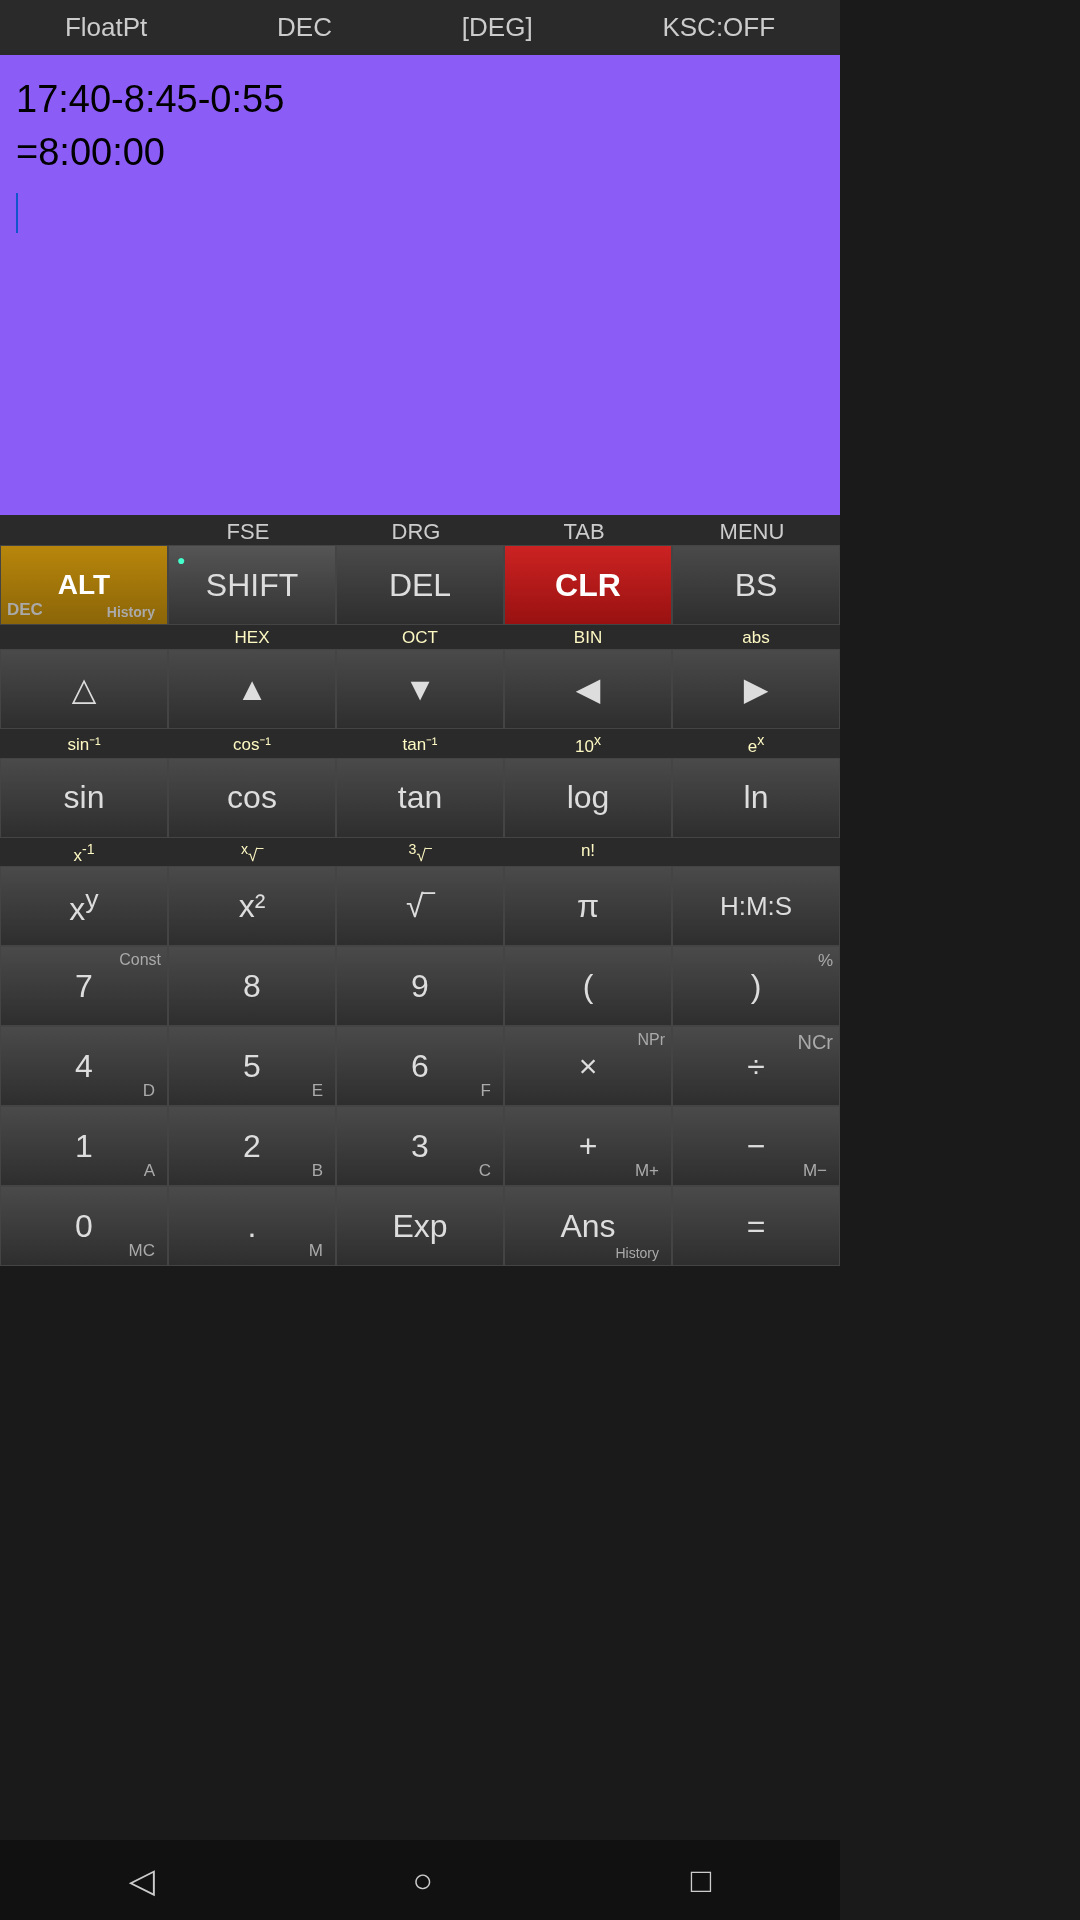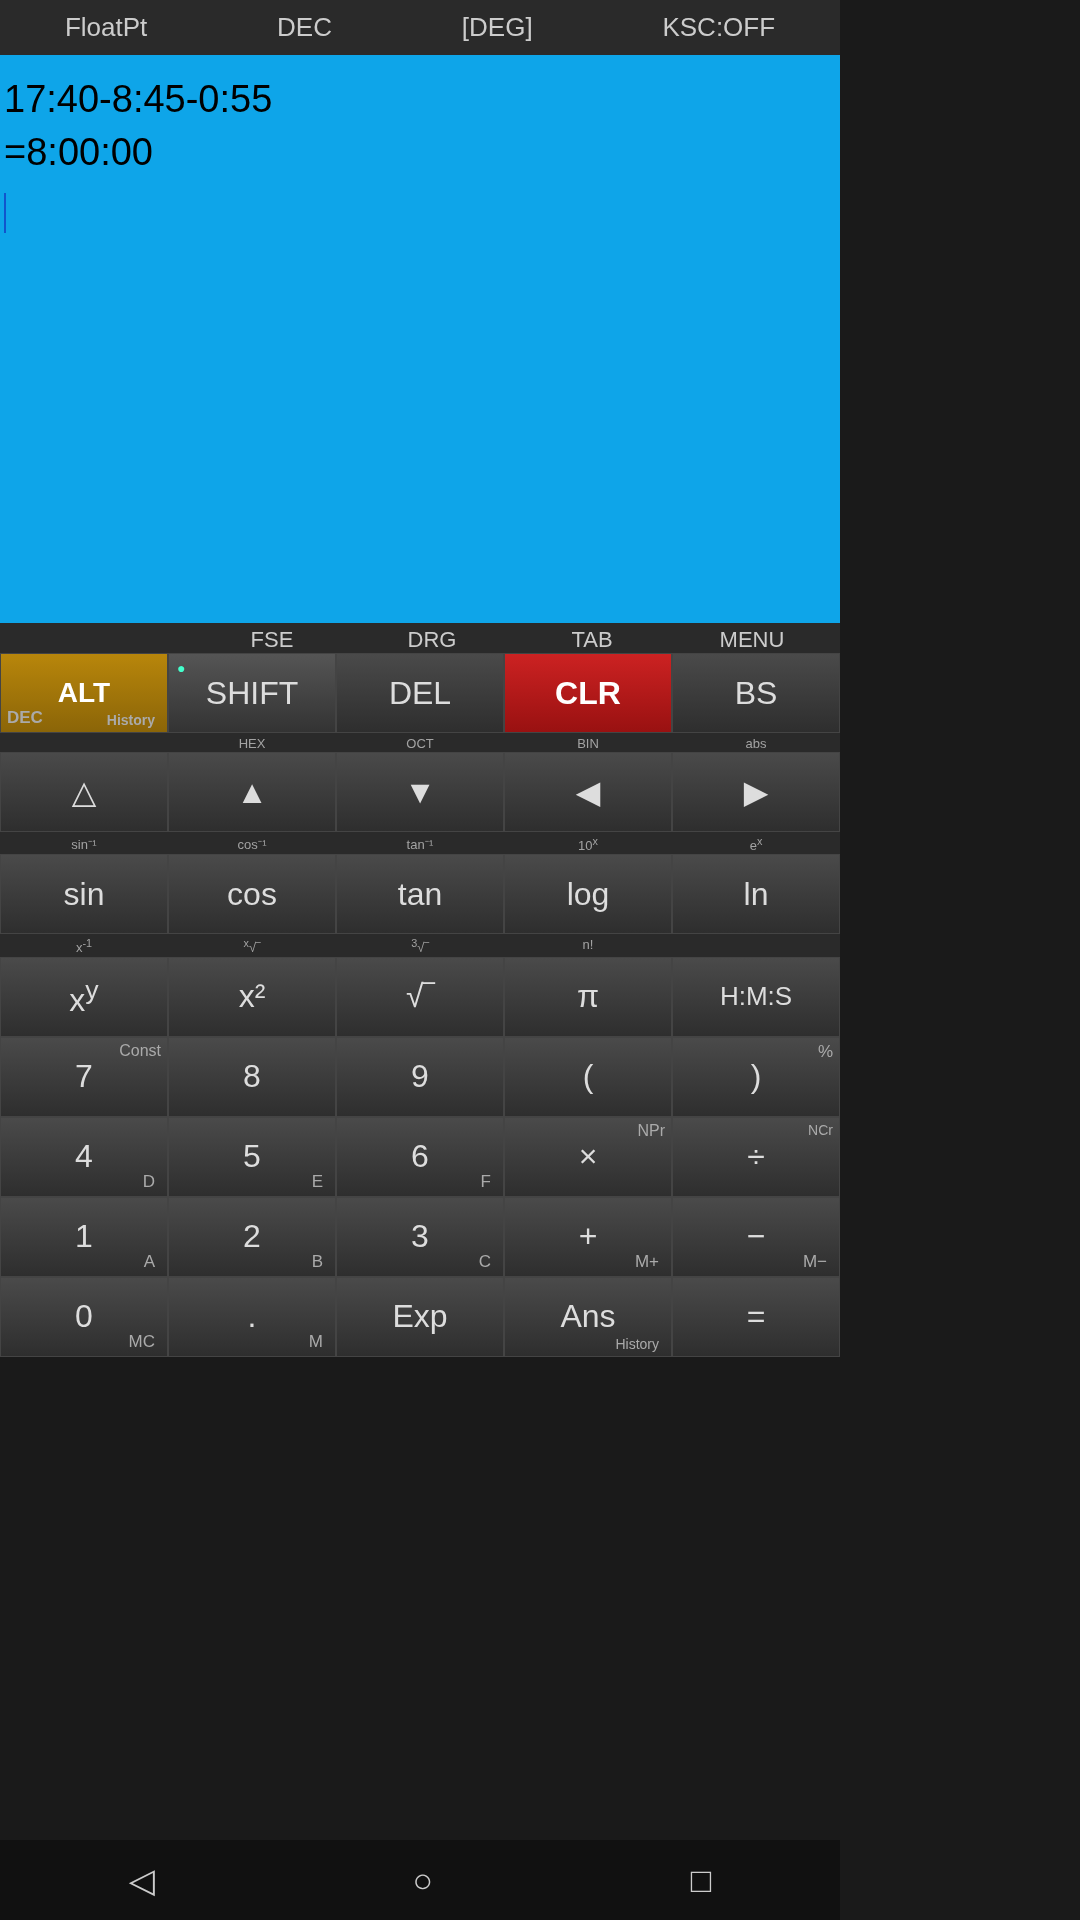--- a/index.html
+++ b/index.html
@@ -21,24 +21,24 @@
       padding: 8px 0;
       color: #ccc;
       font-size: 26px;
     }
     #status-bar span {
       padding: 4px 10px;
     }
 
     
     #display {
-      background: #0ea5e9;
+      background: #8b5cf6;
       width: 100%;
-      height: 568px;
-      padding: 18px 4px;
+      height: 460px;
+      padding: 18px 16px;
       font-size: 38px;
       color: #000;
       position: relative;
     }
     #display-text {
       white-space: pre-wrap;
       line-height: 1.4;
     }
     #cursor {
       display: inline-block;
@@ -47,21 +47,21 @@
       background: #1155cc;
       vertical-align: bottom;
     }
 
     
     #func-bar {
       display: flex;
       justify-content: flex-end;
       background: #2a2a2a;
       padding: 4px 8px 0 8px;
-      gap: 0;
+      gap: 8px;
     }
     #func-bar span {
       color: #ccc;
       font-size: 22px;
       width: 160px;
       text-align: center;
     }
 
     
     .btn-row {
@@ -116,22 +116,22 @@
     .btn-sub.right { right: 12px; }
 
     
     .row-labels {
       display: flex;
       width: 100%;
       background: #2a2a2a;
     }
     .row-label {
       flex: 1;
-      color: #a3a3a3;
-      font-size: 13px;
+      color: #fef9c3;
+      font-size: 17px;
       text-align: center;
       padding: 3px 0 1px 0;
     }
 
     
     #nav-bar {
       position: absolute;
       bottom: 0;
       left: 0;
       width: 100%;
@@ -299,21 +299,21 @@
   </div>
   <div class="btn">
     <span class="btn-sub right">F</span>
     <span>6</span>
   </div>
   <div class="btn">
     <span class="btn-super right" style="font-size:16px;">NPr</span>
     <span>×</span>
   </div>
   <div class="btn">
-    <span class="btn-super right" style="font-size:14px;">NCr</span>
+    <span class="btn-super right" style="font-size:20px;">NCr</span>
     <span>÷</span>
   </div>
 </div>
 
 <div class="btn-row">
   <div class="btn">
     <span class="btn-sub right">A</span>
     <span>1</span>
   </div>
   <div class="btn">

